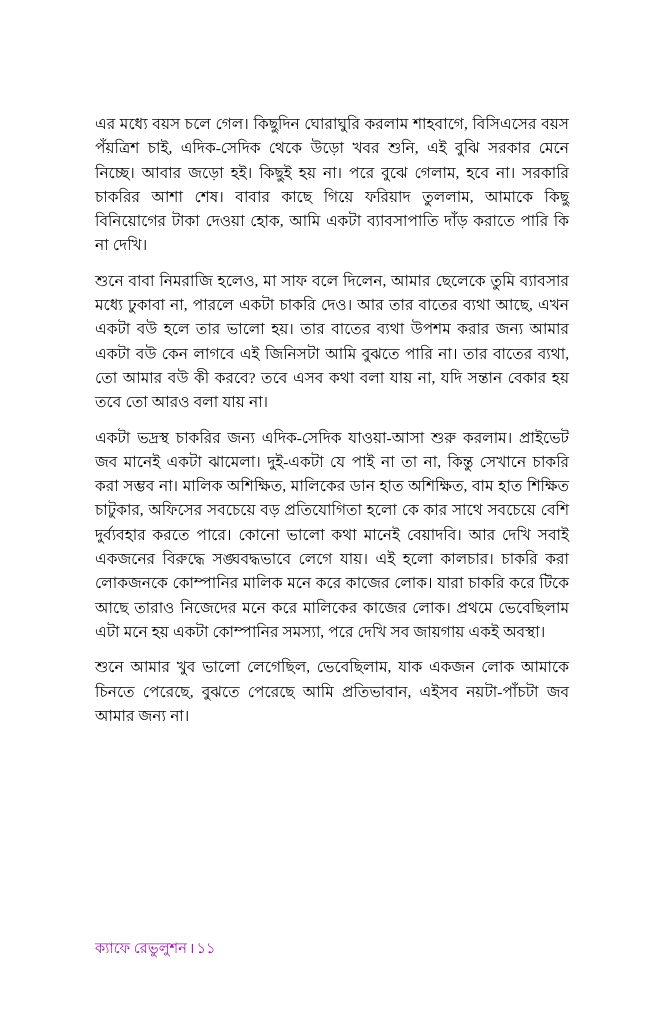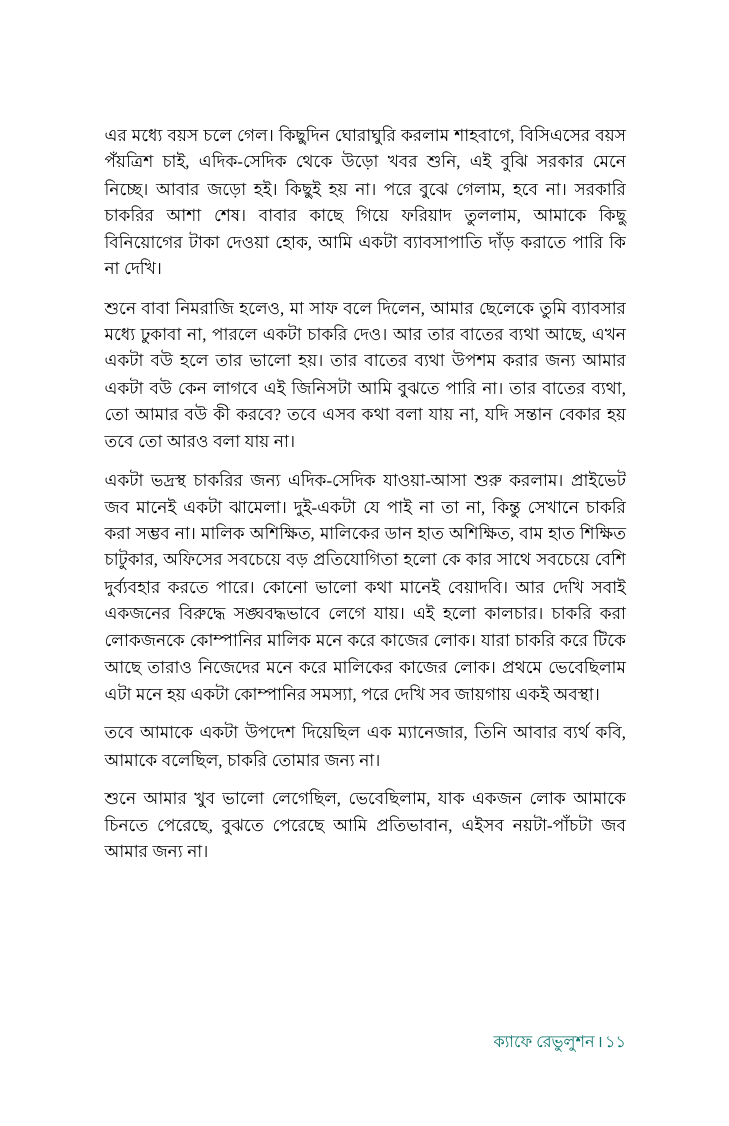--- a/index.html
+++ b/index.html
@@ -44,40 +44,38 @@
 
   .para:last-of-type {
     margin-bottom: 0;
   }
 
   .footer {
     position: absolute;
     left: 95px;
     top: 938px;
     width: 474px;
-    text-align: right;
     font-size: 14.6px;
     line-height: 20px;
-    color: #0f766e;
+    color: #a21caf;
   }
 
   .footer-sep {
     padding: 0 2px;
   }
 </style>
 </head>
 <body>
 
 <div class="page">
 
   <div class="text-column">
     <p class="para">এর মধ্যে বয়স চলে গেল। কিছুদিন ঘোরাঘুরি করলাম শাহবাগে, বিসিএসের বয়স পঁয়ত্রিশ চাই, এদিক-সেদিক থেকে উড়ো খবর শুনি, এই বুঝি সরকার মেনে নিচ্ছে। আবার জড়ো হই। কিছুই হয় না। পরে বুঝে গেলাম, হবে না। সরকারি চাকরির আশা শেষ। বাবার কাছে গিয়ে ফরিয়াদ তুললাম, আমাকে কিছু বিনিয়োগের টাকা দেওয়া হোক, আমি একটা ব্যাবসাপাতি দাঁড় করাতে পারি কি না দেখি।</p>
     <p class="para">শুনে বাবা নিমরাজি হলেও, মা সাফ বলে দিলেন, আমার ছেলেকে তুমি ব্যাবসার মধ্যে ঢুকাবা না, পারলে একটা চাকরি দেও। আর তার বাতের ব্যথা আছে, এখন একটা বউ হলে তার ভালো হয়। তার বাতের ব্যথা উপশম করার জন্য আমার একটা বউ কেন লাগবে এই জিনিসটা আমি বুঝতে পারি না। তার বাতের ব্যথা, তো আমার বউ কী করবে? তবে এসব কথা বলা যায় না, যদি সন্তান বেকার হয় তবে তো আরও বলা যায় না।</p>
     <p class="para">একটা ভদ্রস্থ চাকরির জন্য এদিক-সেদিক যাওয়া-আসা শুরু করলাম। প্রাইভেট জব মানেই একটা ঝামেলা। দুই-একটা যে পাই না তা না, কিন্তু সেখানে চাকরি করা সম্ভব না। মালিক অশিক্ষিত, মালিকের ডান হাত অশিক্ষিত, বাম হাত শিক্ষিত চাটুকার, অফিসের সবচেয়ে বড় প্রতিযোগিতা হলো কে কার সাথে সবচেয়ে বেশি দুর্ব্যবহার করতে পারে। কোনো ভালো কথা মানেই বেয়াদবি। আর দেখি সবাই একজনের বিরুদ্ধে সঙ্ঘবদ্ধভাবে লেগে যায়। এই হলো কালচার। চাকরি করা লোকজনকে কোম্পানির মালিক মনে করে কাজের লোক। যারা চাকরি করে টিকে আছে তারাও নিজেদের মনে করে মালিকের কাজের লোক। প্রথমে ভেবেছিলাম এটা মনে হয় একটা কোম্পানির সমস্যা, পরে দেখি সব জায়গায় একই অবস্থা।</p>
-    <p class="para">তবে আমাকে একটা উপদেশ দিয়েছিল এক ম্যানেজার, তিনি আবার ব্যর্থ কবি, আমাকে বলেছিল, চাকরি তোমার জন্য না।</p>
     <p class="para">শুনে আমার খুব ভালো লেগেছিল, ভেবেছিলাম, যাক একজন লোক আমাকে চিনতে পেরেছে, বুঝতে পেরেছে আমি প্রতিভাবান, এইসব নয়টা-পাঁচটা জব আমার জন্য না।</p>
   </div>
 
   <div class="footer">
     <span>ক্যাফে রেভুলুশন</span><span class="footer-sep">।</span><span>১১</span>
   </div>
 
 </div>
 
 </body></html>

